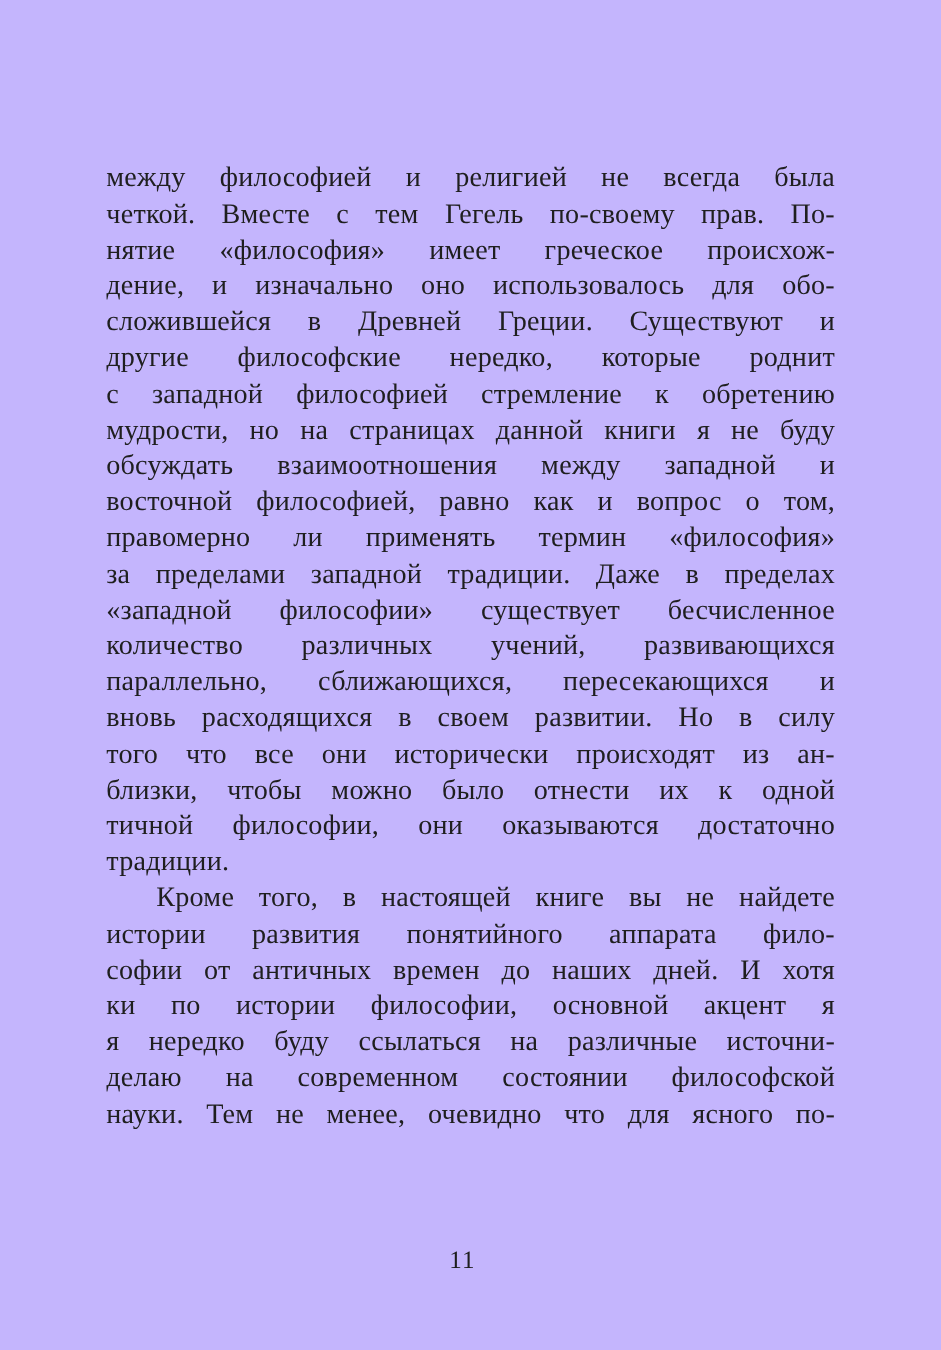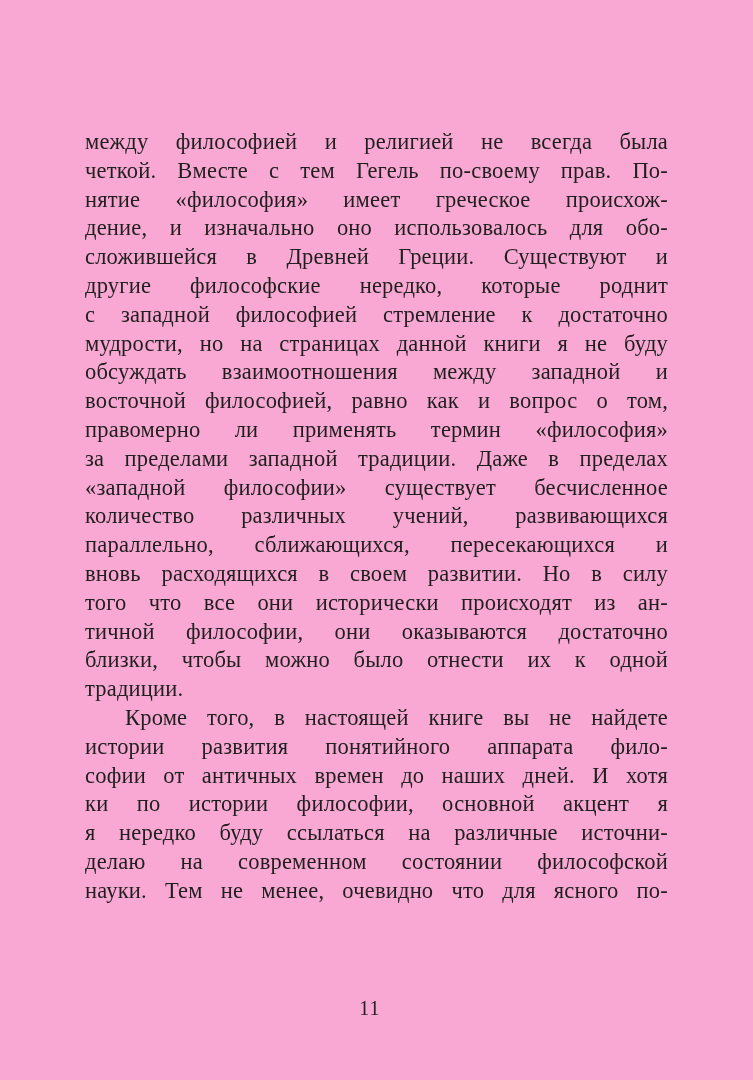--- a/index.html
+++ b/index.html
@@ -5,21 +5,21 @@
 <style>
   html, body {
     margin: 0;
     padding: 0;
     background: #ffffff;
   }
   .book-page {
     position: relative;
     width: 753px;
     height: 1080px;
-    background: #f9a8d4;
+    background: #c4b5fd;
     font-family: "Liberation Serif", "DejaVu Serif", serif;
     color: #1f1f1f;
     overflow: hidden;
   }
   .text-block {
     position: absolute;
     left: 85px;
     top: 128px;
     width: 583px;
   }
@@ -60,33 +60,33 @@
 
 <div class="book-page">
 
   <div class="text-block">
     <div class="line">между философией и религией не всегда была</div>
     <div class="line">четкой. Вместе с тем Гегель по-своему прав. По-</div>
     <div class="line">нятие «философия» имеет греческое происхож-</div>
     <div class="line">дение, и изначально оно использовалось для обо-</div>
     <div class="line">сложившейся в Древней Греции. Существуют и</div>
     <div class="line">другие философские нередко, которые роднит</div>
-    <div class="line">с западной философией стремление к достаточно</div>
+    <div class="line">с западной философией стремление к обретению</div>
     <div class="line">мудрости, но на страницах данной книги я не буду</div>
     <div class="line">обсуждать взаимоотношения между западной и</div>
     <div class="line">восточной философией, равно как и вопрос о том,</div>
     <div class="line">правомерно ли применять термин «философия»</div>
     <div class="line">за пределами западной традиции. Даже в пределах</div>
     <div class="line">«западной философии» существует бесчисленное</div>
     <div class="line">количество различных учений, развивающихся</div>
     <div class="line">параллельно, сближающихся, пересекающихся и</div>
     <div class="line">вновь расходящихся в своем развитии. Но в силу</div>
     <div class="line">того что все они исторически происходят из ан-</div>
+    <div class="line">близки, чтобы можно было отнести их к одной</div>
     <div class="line">тичной философии, они оказываются достаточно</div>
-    <div class="line">близки, чтобы можно было отнести их к одной</div>
     <div class="line para-end">традиции.</div>
     <div class="line indent">Кроме того, в настоящей книге вы не найдете</div>
     <div class="line">истории развития понятийного аппарата фило-</div>
     <div class="line">софии от античных времен до наших дней. И хотя</div>
     <div class="line">ки по истории философии, основной акцент я</div>
     <div class="line">я нередко буду ссылаться на различные источни-</div>
     <div class="line">делаю на современном состоянии философской</div>
     <div class="line">науки. Тем не менее, очевидно что для ясного по-</div>
   </div>
 

